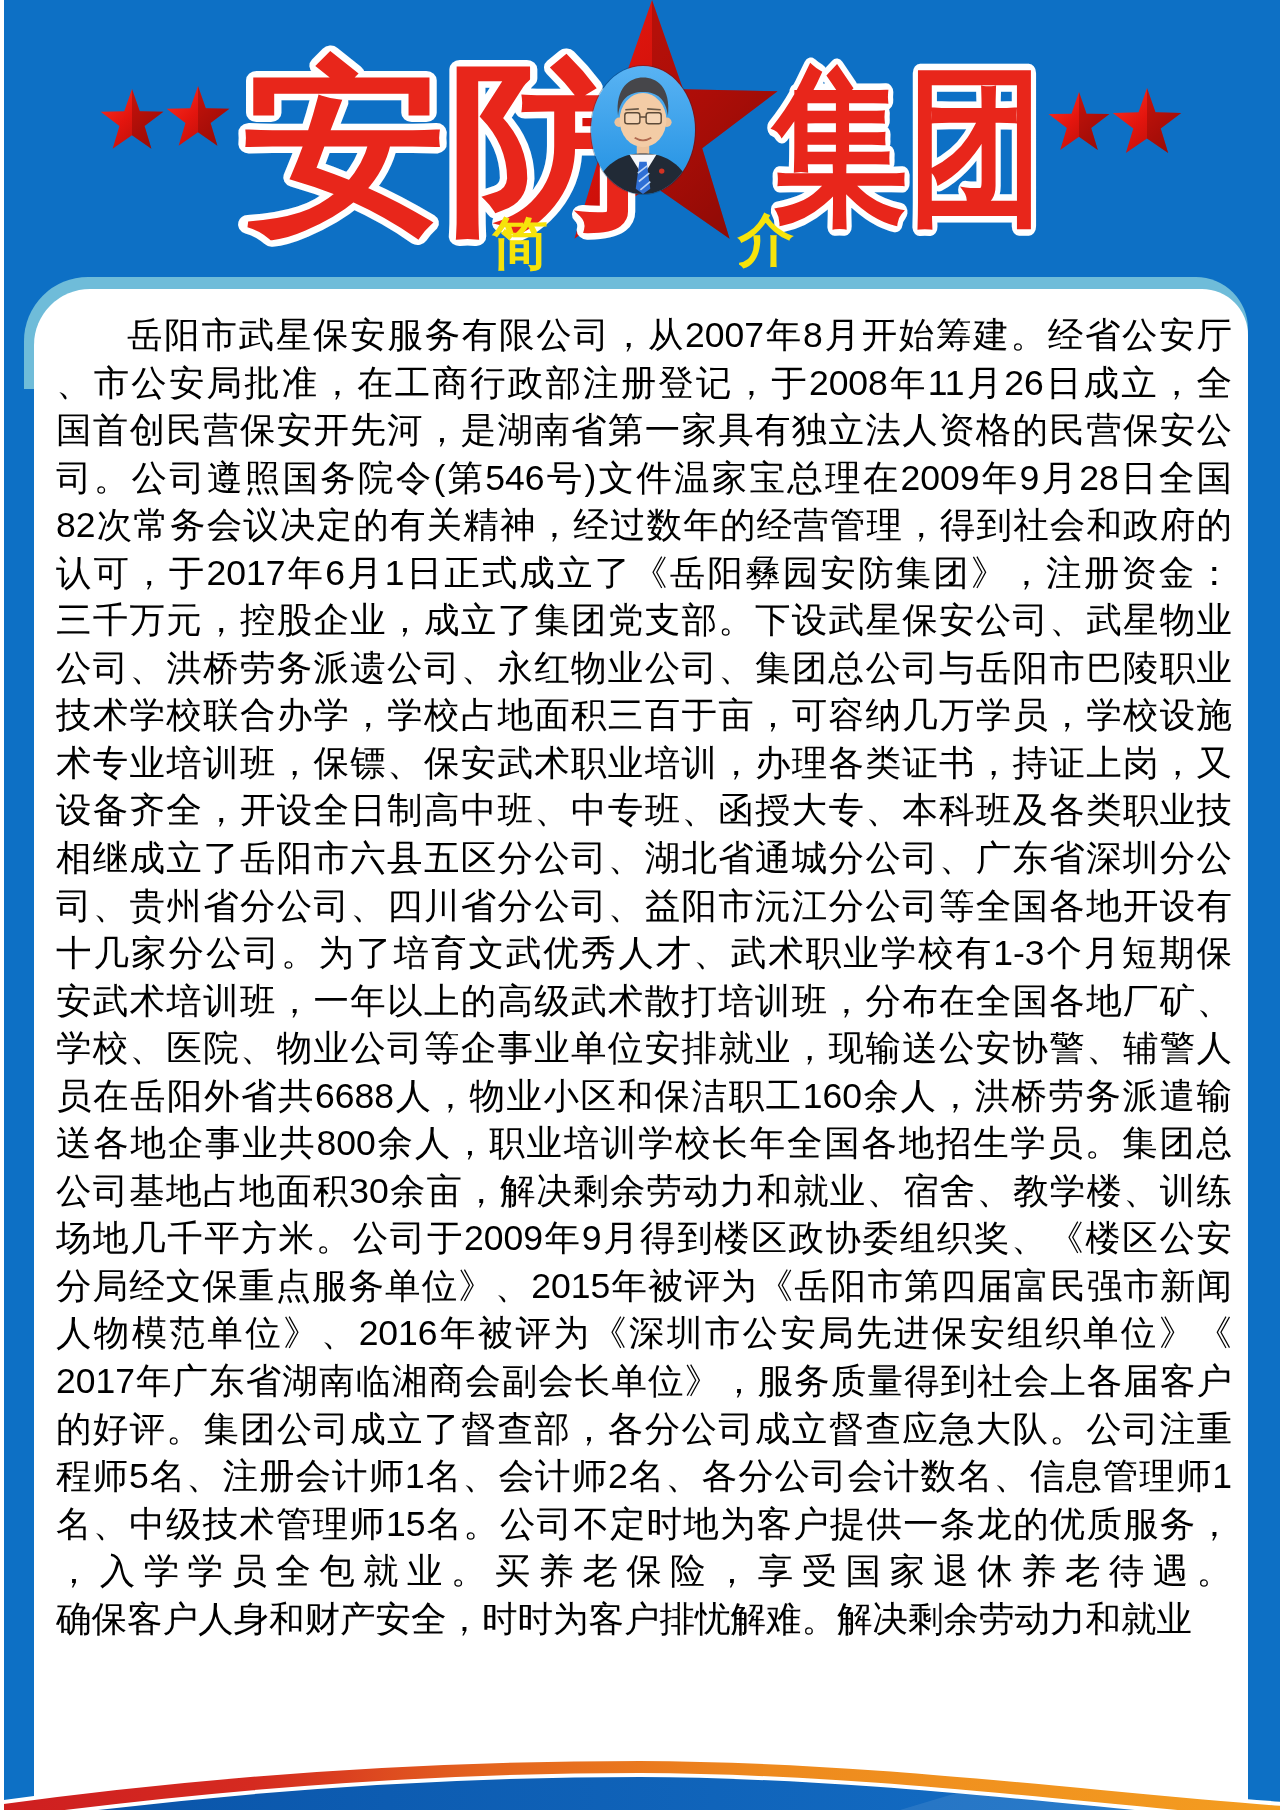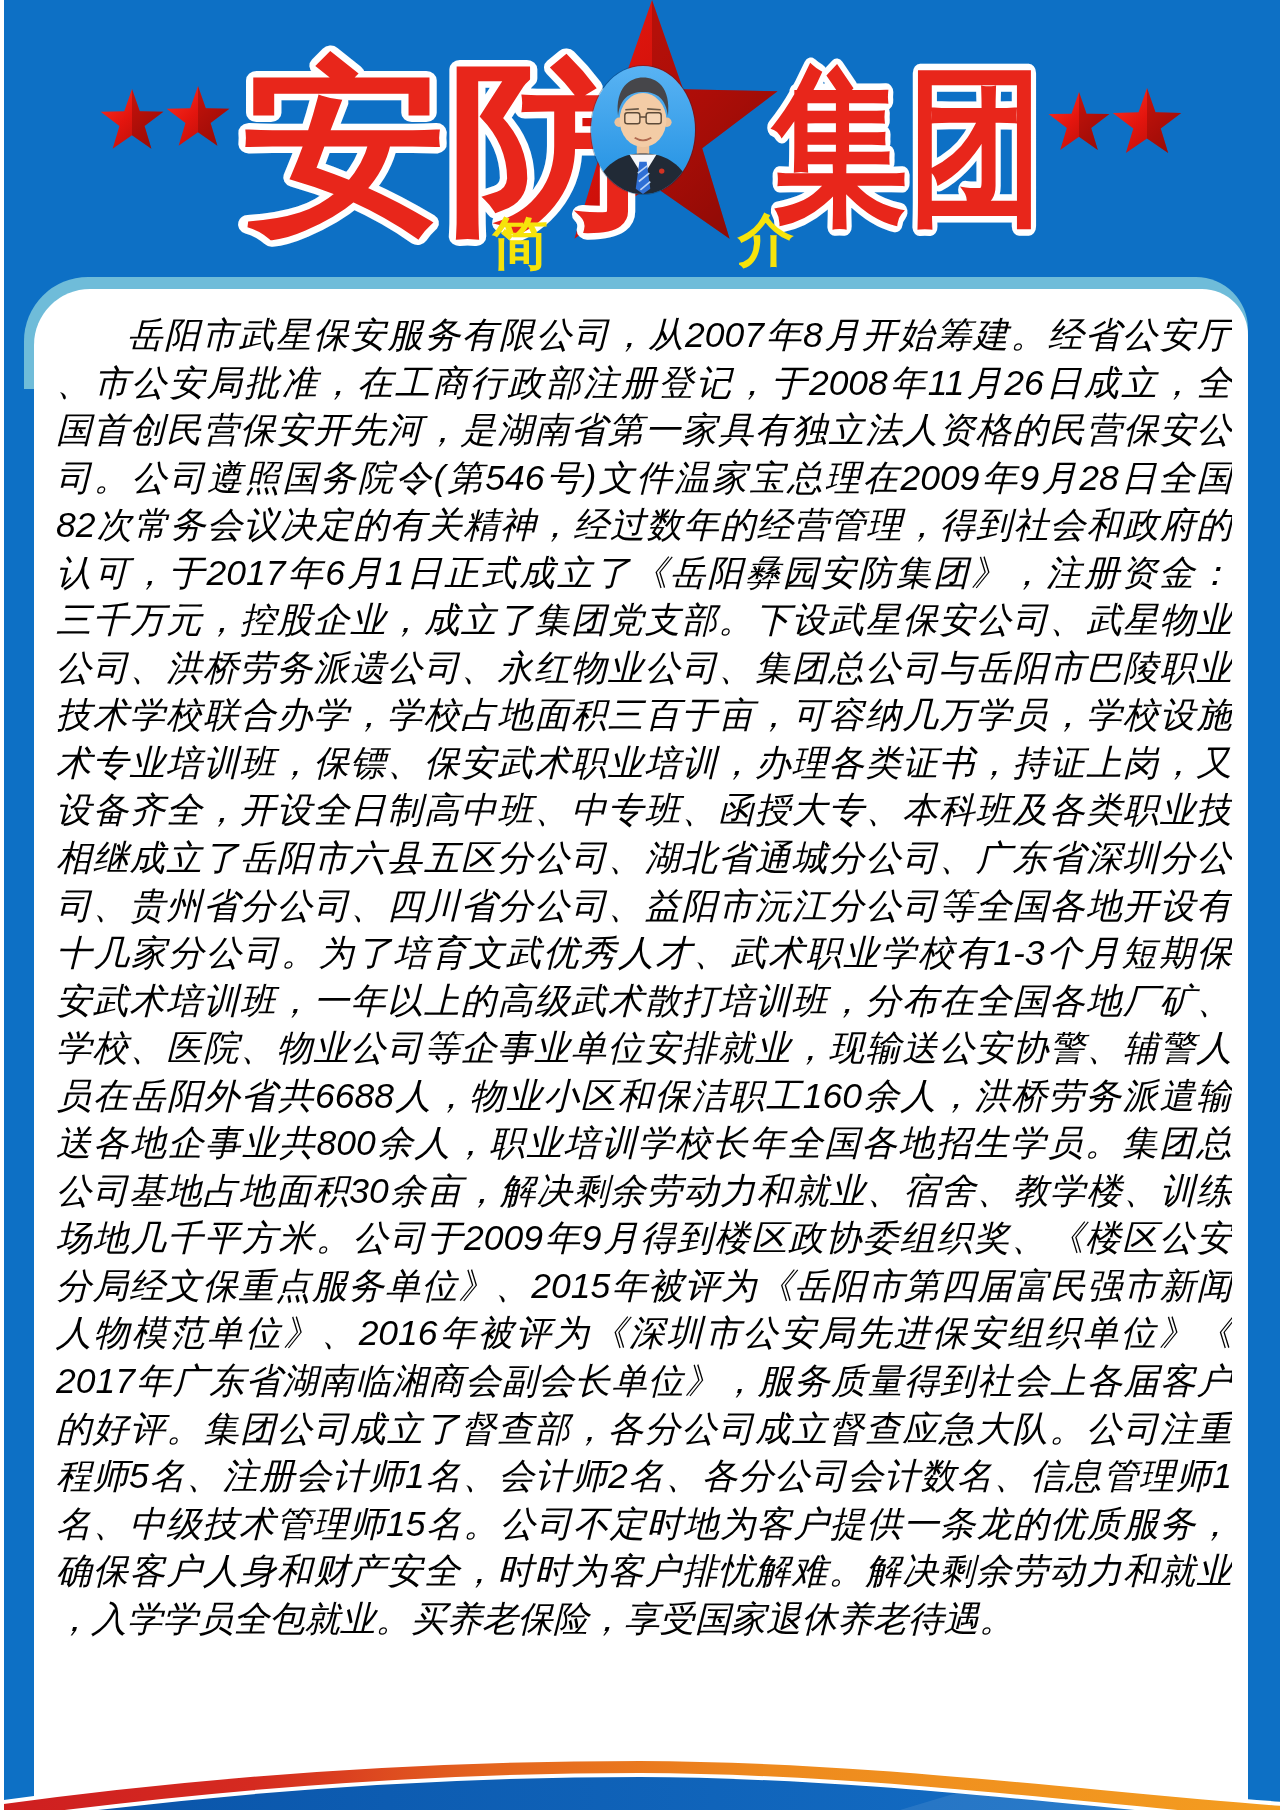--- a/index.html
+++ b/index.html
@@ -28,21 +28,21 @@
     font-weight:bold;font-family:"Liberation Serif",serif;z-index:12;}
   .subtitle-jian{left:490px;top:216px;}
   .subtitle-jie{left:736px;top:212px;}
 
   
   .portrait{position:absolute;left:589px;top:66px;width:104px;height:128px;
     border-radius:50%;overflow:hidden;z-index:11;box-shadow:0 0 0 1px rgba(20,40,70,.35);}
   .portrait svg{display:block;width:100%;height:100%;}
 
   
-  .intro{position:absolute;left:56px;top:312px;width:1176px;z-index:8;color:#000;font-style:italic;}
+  .intro{position:absolute;left:56px;top:312px;width:1176px;z-index:8;color:#000;}
   .tline{font-size:35.5px;line-height:47.55px;height:47.55px;overflow:hidden;
     text-align:justify;text-align-last:justify;letter-spacing:0;}
   .tline:first-child{text-indent:2em;}
   .tline:last-child{text-align-last:left;}
 
   
   .wave{position:absolute;left:0;bottom:0;width:1280px;height:135px;z-index:50;}
 
   .defs-holder{position:absolute;width:0;height:0;overflow:hidden;}
 </style>
@@ -161,22 +161,22 @@
       <div class="tline">员在岳阳外省共6688人，物业小区和保洁职工160余人，洪桥劳务派遣输</div>
       <div class="tline">送各地企事业共800余人，职业培训学校长年全国各地招生学员。集团总</div>
       <div class="tline">公司基地占地面积30余亩，解决剩余劳动力和就业、宿舍、教学楼、训练</div>
       <div class="tline">场地几千平方米。公司于2009年9月得到楼区政协委组织奖、《楼区公安</div>
       <div class="tline">分局经文保重点服务单位》、2015年被评为《岳阳市第四届富民强市新闻</div>
       <div class="tline">人物模范单位》、2016年被评为《深圳市公安局先进保安组织单位》《</div>
       <div class="tline">2017年广东省湖南临湘商会副会长单位》，服务质量得到社会上各届客户</div>
       <div class="tline">的好评。集团公司成立了督查部，各分公司成立督查应急大队。公司注重</div>
       <div class="tline">程师5名、注册会计师1名、会计师2名、各分公司会计数名、信息管理师1</div>
       <div class="tline">名、中级技术管理师15名。公司不定时地为客户提供一条龙的优质服务，</div>
+      <div class="tline">，入学学员全包就业。买养老保险，享受国家退休养老待遇。</div>
       <div class="tline">确保客户人身和财产安全，时时为客户排忧解难。解决剩余劳动力和就业</div>
-      <div class="tline">，入学学员全包就业。买养老保险，享受国家退休养老待遇。</div>
     </div>
 
   <svg class="wave" viewBox="0 0 1280 135" preserveAspectRatio="none">
     <path d="M 60,135 C 280,104 480,94 660,97 C 860,101 1060,120 1255,131 L 1255,135 L 60,135 Z" fill="url(#waveBlueGrad)"></path>
     <polygon points="900,135 1020,99 1255,129 1255,135" fill="#ffffff" opacity="0.09"></polygon>
     <path d="M -4,128 C 200,100 420,84 640,84 C 880,85 1100,116 1284,129 L 1284,146 C 1100,133 880,101 640,100 C 420,100 200,118 -4,146 Z" fill="url(#bandGrad)" stroke="#ffffff" stroke-width="4"></path>
   </svg>
 
   <div class="edge-hairline"></div>
 </div>

